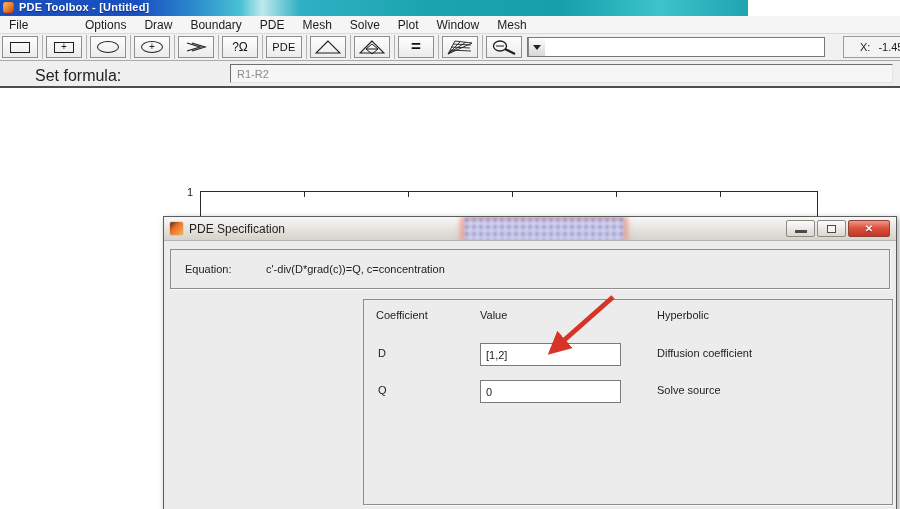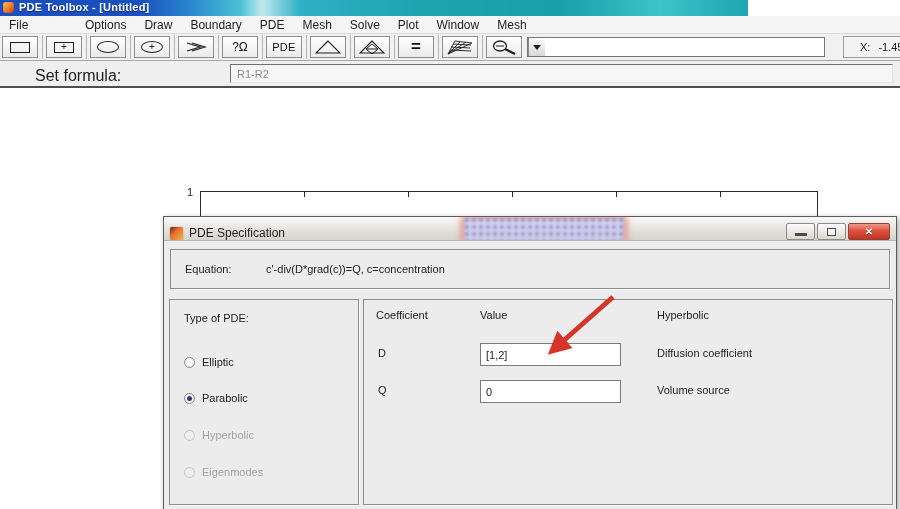--- a/index.html
+++ b/index.html
@@ -56,21 +56,21 @@
   .plot-area { position:absolute; left:0; top:88px; width:900px; height:421px; background:#fff; }
   .ax { position:absolute; background:#2a2a2a; }
   .ax-label { position:absolute; font-size:11px; color:#222; width:30px; text-align:right; }
   .mesh-wrap { position:absolute; left:270px; top:157px; width:357px; height:60px; overflow:hidden; }
 
   
   .dialog { position:absolute; left:163px; top:216px; width:734px; height:300px; background:#ececec;
     border:1px solid #5c5c5c; box-shadow:2px 2px 6px rgba(0,0,0,.35); }
   .dlg-titlebar { position:relative; height:24px; overflow:hidden;
     background:linear-gradient(#f9f8f7,#e2ded9 65%,#d6d2cc); border-bottom:1px solid #b7b3ad;
-    display:flex; align-items:flex-end; padding:0 6px; }
+    display:flex; align-items:center; padding:0 6px; }
   .dlg-blur { position:absolute; left:300px; top:0; width:160px; height:24px;
     background-color:rgba(208,208,238,.85);
     background-image:radial-gradient(circle at 3px 3px,#8f8fd0 1.7px, rgba(255,255,255,0) 2.4px);
     background-size:7px 7px; filter:blur(1.4px);
     box-shadow:-4px 0 4px rgba(231,150,128,.8), 4px 0 4px rgba(231,150,128,.8), inset 0 2px 3px rgba(205,90,65,.4); }
   .dlg-icon { position:relative; width:13px; height:13px; border-radius:2px; flex:0 0 auto;
     background:linear-gradient(135deg,#5a2a12 0%,#e8702a 40%,#f7b155 100%); box-shadow:0 0 1px #333; }
   .dlg-title { position:relative; margin-left:6px; font-size:12px; color:#1f1f1f; }
   .dlg-btns { position:relative; margin-left:auto; display:flex; gap:2px; }
   .dlg-btn { width:29px; height:17px; border:1px solid #8d8a84; border-radius:2px;
@@ -260,52 +260,33 @@
           <span>✕</span>
         </div>
       </div>
     </div>
 
     <div class="panel eq-panel">
       <span class="eq-label">Equation:</span>
       <span class="eq-text">c'-div(D*grad(c))=Q, c=concentration</span>
     </div>
 
-    <div class="panel type-panel">
-      <span class="type-title">Type of PDE:</span>
-      <div class="radio-row" style="top:56px;">
-        <span class="radio"></span>
-        <span class="radio-label">Elliptic</span>
-      </div>
-      <div class="radio-row" style="top:92px;">
-        <span class="radio checked"></span>
-        <span class="radio-label">Parabolic</span>
-      </div>
-      <div class="radio-row disabled" style="top:129px;">
-        <span class="radio disabled"></span>
-        <span class="radio-label">Hyperbolic</span>
-      </div>
-      <div class="radio-row disabled" style="top:166px;">
-        <span class="radio disabled"></span>
-        <span class="radio-label">Eigenmodes</span>
-      </div>
-    </div>
 
     <div class="panel coef-panel">
       <span class="col-head ch-coef">Coefficient</span>
       <span class="col-head ch-val">Value</span>
       <span class="col-head ch-desc">Hyperbolic</span>
 
       <span class="coef-name" style="top:47px;">D</span>
       <input class="coef-input" style="top: 43px;" type="text" value="[1,2]">
       <span class="coef-desc" style="top:47px;">Diffusion coefficient</span>
 
       <span class="coef-name" style="top:84px;">Q</span>
       <input class="coef-input" style="top: 80px;" type="text" value="0">
-      <span class="coef-desc" style="top:84px;">Volume source</span>
+      <span class="coef-desc" style="top:84px;">Solve source</span>
     </div>
   </div>
 
   <svg class="arrow-overlay">
     <defs>
       <marker id="ah" markerWidth="4.6" markerHeight="4.6" refX="3.2" refY="2.3" orient="auto">
         <path d="M0 0 L4.6 2.3 L0 4.6 Z" fill="#d63426"></path>
       </marker>
     </defs>
     <line x1="613" y1="297" x2="553" y2="350" stroke="#d63426" stroke-width="5" marker-end="url(#ah)"></line>

